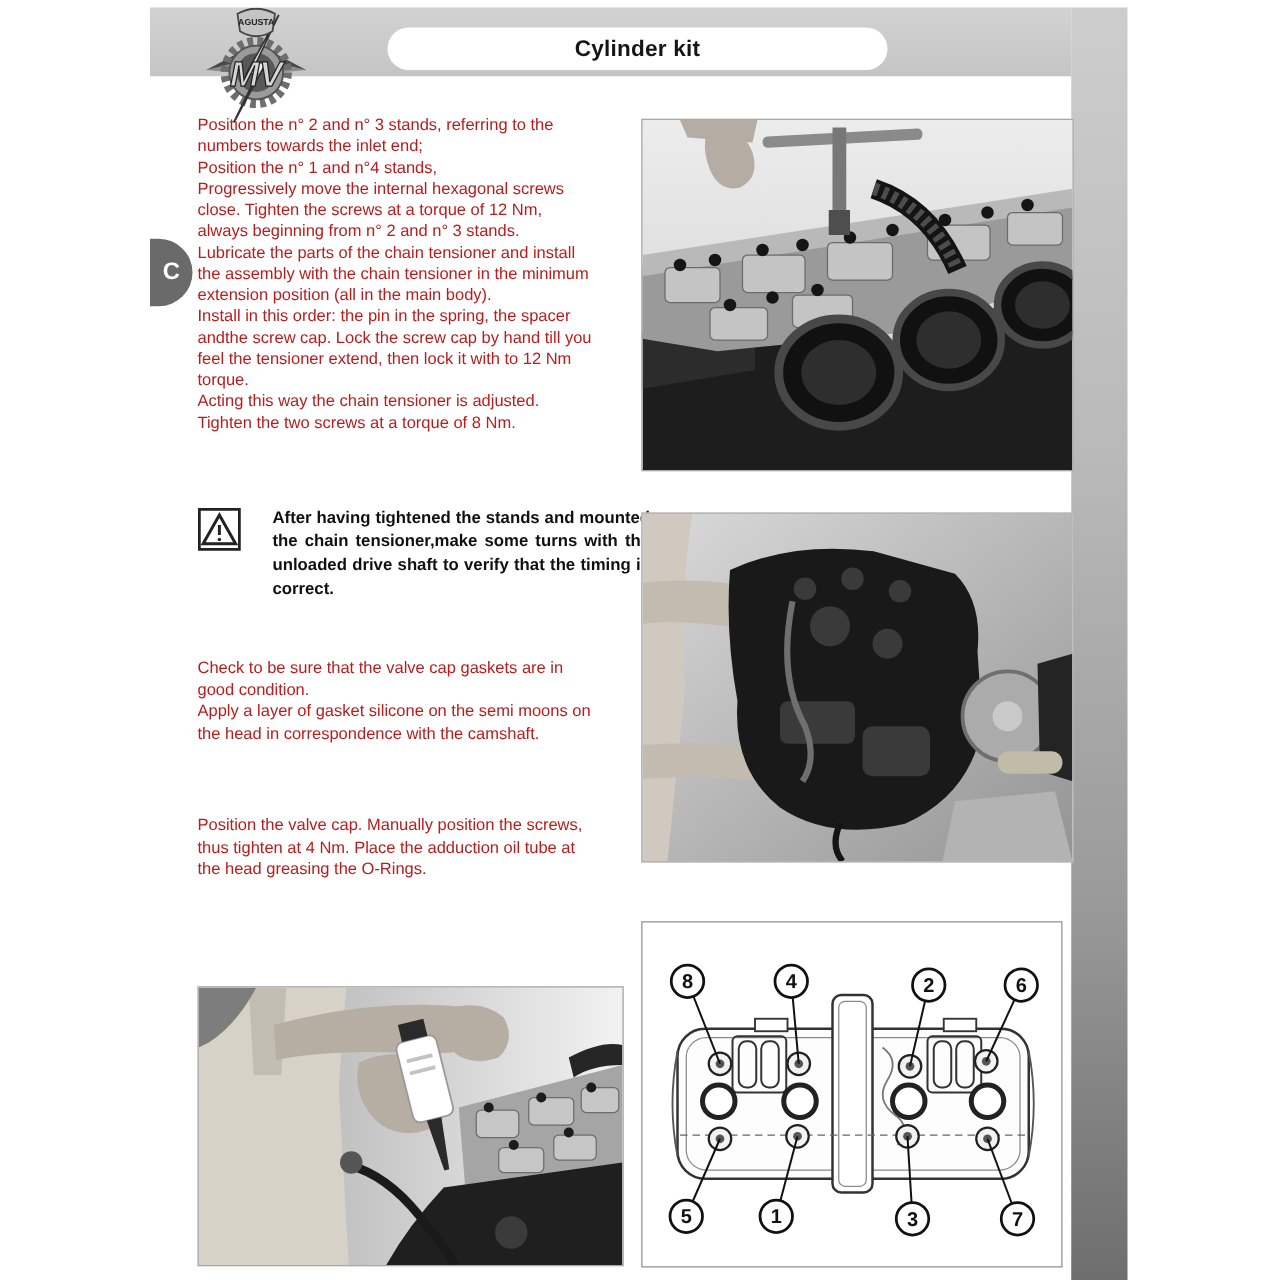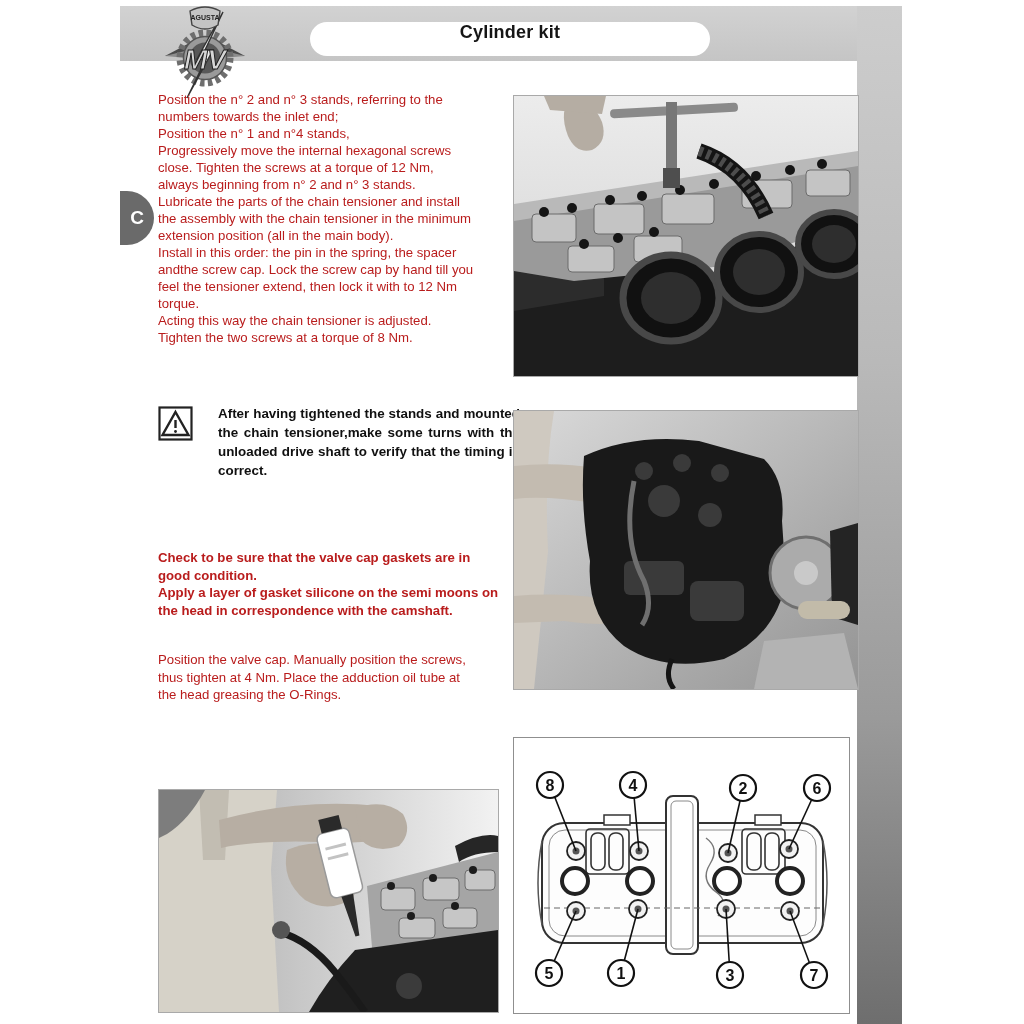--- a/index.html
+++ b/index.html
@@ -12,38 +12,38 @@
     position:absolute;left:857px;top:6px;width:45px;height:1018px;
     background:linear-gradient(to bottom,#cdcdcd 0%,#b9b9b9 35%,#9a9a9a 70%,#6e6e6e 100%);
   }
   
   .header-band{
     position:absolute;left:120px;top:6px;width:737px;height:55px;
     background:linear-gradient(to bottom,#d2d2d2,#c5c5c5);
   }
   .title-pill{
     position:absolute;left:190px;top:16px;width:400px;height:34px;border-radius:17px;
-    background:#ffffff;display:flex;align-items:flex-start;justify-content:center;
+    background:#ffffff;display:flex;align-items:center;justify-content:center;
   }
   .title-pill span{font-size:18px;font-weight:bold;color:#151515;letter-spacing:.2px;}
   .logo{position:absolute;left:163px;top:6px;width:84px;height:96px;}
   
   .c-tab{
     position:absolute;left:120px;top:191px;width:34px;height:54px;
     background:#6a6a6a;border-radius:0 27px 27px 0;
     display:flex;align-items:center;justify-content:center;
     color:#ffffff;font-size:19px;font-weight:bold;
   }
   
   .para{
     position:absolute;left:158px;width:360px;
     font-size:13.2px;line-height:17px;white-space:pre-line;color:#b91c1c;
   }
   .p1{top:91px;}
-  .p2{top:549px;line-height:17.5px;font-weight:bold;}
+  .p2{top:525px;line-height:17.5px;}
   .p3{top:651px;line-height:17.5px;}
   .warning-row{position:absolute;left:158px;top:404px;width:345px;}
   .warning-icon{position:absolute;left:0;top:2px;width:35px;height:35px;}
   .warning-text{
     position:absolute;left:42px;top:0;width:302px;
     font-size:13.4px;font-weight:bold;line-height:19px;text-align:justify;color:#101010;margin-left:18px;
   }
   
   .photo{position:absolute;border:1px solid #a9a9a9;background:#dcdcdc;overflow:hidden;}
   .photo svg{display:block;}

